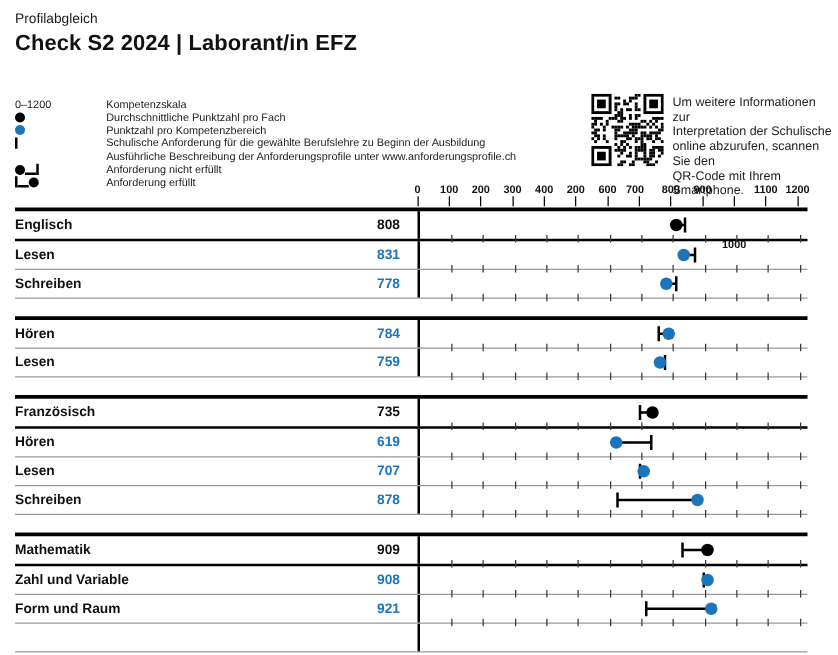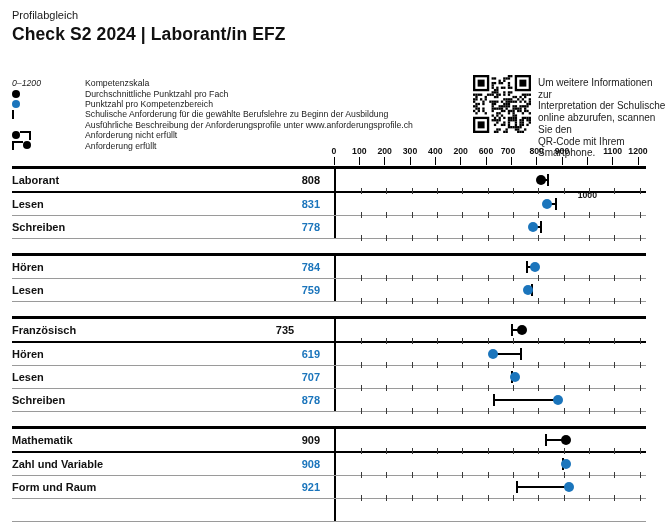--- a/index.html
+++ b/index.html
@@ -4,21 +4,21 @@
 <style>
   html,body{margin:0;padding:0;background:#fff;}
   .page{position:relative;width:670px;height:524px;background:#fff;overflow:hidden;
         font-family:"Liberation Sans","DejaVu Sans",sans-serif;color:#111;}
   .eyebrow{position:absolute;left:12px;top:9px;font-size:11px;color:#1a1a1a;}
   .title{position:absolute;left:12px;top:24px;margin:0;font-size:17.5px;font-weight:700;color:#111;letter-spacing:.1px;}
 
   
   .legend{position:absolute;left:12px;top:78px;}
   .lrow{display:flex;align-items:center;height:10.4px;font-size:8.7px;color:#222;}
-  .lsym{width:73px;display:flex;align-items:flex-start;flex:0 0 73px;font-style:italic;}
+  .lsym{width:73px;display:flex;align-items:flex-end;flex:0 0 73px;}
   .ltext{white-space:nowrap;}
   .dot{border-radius:50%;display:inline-block;}
   .dot.sm{width:8px;height:8px;}
   .vtick{display:inline-block;width:2px;height:9px;background:#000;}
   .hline{display:inline-block;width:9px;height:2px;background:#000;}
   .rangetxt{font-size:8.7px;color:#222;}
 
   
   .qr{position:absolute;left:473px;top:75px;width:58px;height:58px;}
   .qr svg{display:block;}
@@ -344,21 +344,21 @@
       <div class="axtick" style="left: 252.833px;"></div>
       <div class="axlabel" style="left: 278.667px;">1100</div>
       <div class="axtick" style="left: 278.167px;"></div>
       <div class="axlabel" style="left: 304px;">1200</div>
       <div class="axtick" style="left: 303.5px;"></div>
     </div>
 
   <div class="blocks" id="blocks">
       <div class="block">
         <div class="row subject">
-          <span class="rlabel">Laborant</span>
+          <span class="rlabel">Englisch</span>
           <span class="rscore" style="color: rgb(17, 17, 17);">808</span>
           <div class="strip">
             <div class="gtick" style="left: 24.8333px;"></div>
             <div class="gtick" style="left: 50.1667px;"></div>
             <div class="gtick" style="left: 75.5px;"></div>
             <div class="gtick" style="left: 100.833px;"></div>
             <div class="gtick" style="left: 126.167px;"></div>
             <div class="gtick" style="left: 151.5px;"></div>
             <div class="gtick" style="left: 176.833px;"></div>
             <div class="gtick" style="left: 202.167px;"></div>
@@ -454,21 +454,21 @@
             <div class="gtick" style="left: 303.5px;"></div>
             <div class="whisker" style="left: 192.28px; width: 4.05333px;"></div>
             <div class="reqtick" style="left: 195.333px;"></div>
             <div class="marker" style="left: 187.28px; background: rgb(27, 117, 188);"></div>
           </div>
         </div>
       </div>
       <div class="block">
         <div class="row subject">
           <span class="rlabel">Französisch</span>
-          <span class="rscore" style="color: rgb(17, 17, 17); text-align: center;">735</span>
+          <span class="rscore" style="color: rgb(17, 17, 17);">735</span>
           <div class="strip">
             <div class="gtick" style="left: 24.8333px;"></div>
             <div class="gtick" style="left: 50.1667px;"></div>
             <div class="gtick" style="left: 75.5px;"></div>
             <div class="gtick" style="left: 100.833px;"></div>
             <div class="gtick" style="left: 126.167px;"></div>
             <div class="gtick" style="left: 151.5px;"></div>
             <div class="gtick" style="left: 176.833px;"></div>
             <div class="gtick" style="left: 202.167px;"></div>
             <div class="gtick" style="left: 227.5px;"></div>

